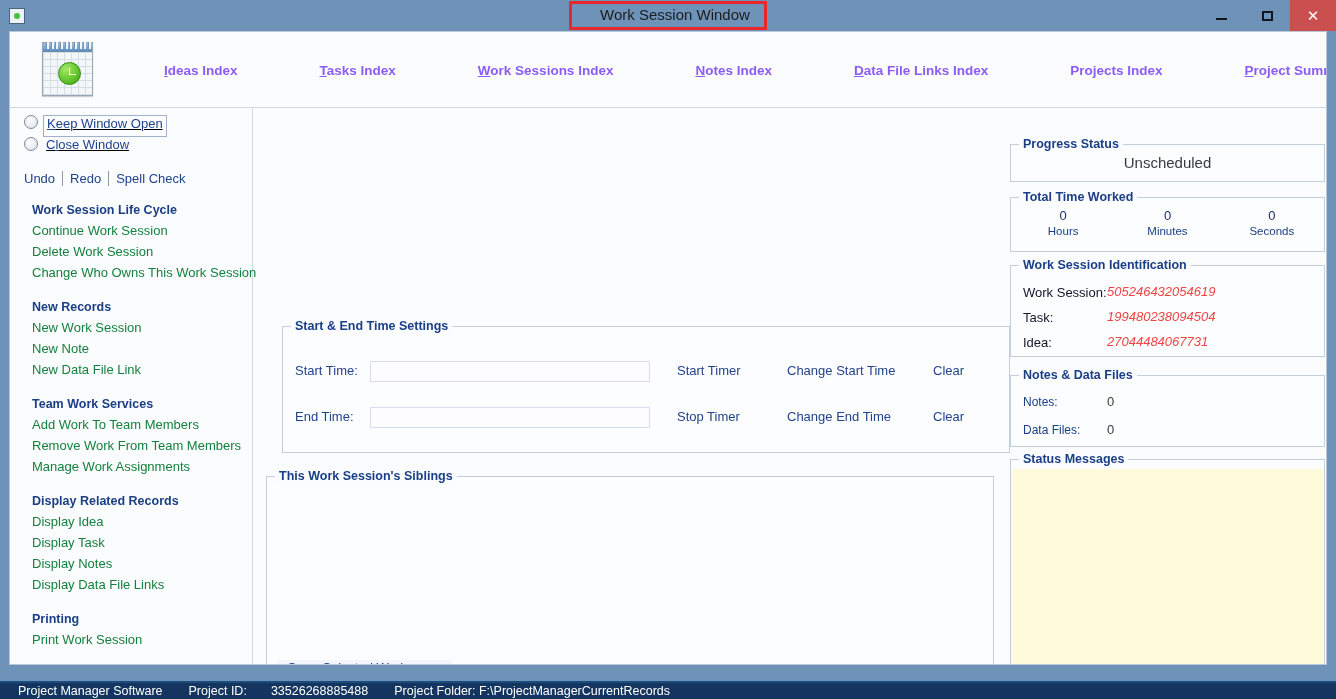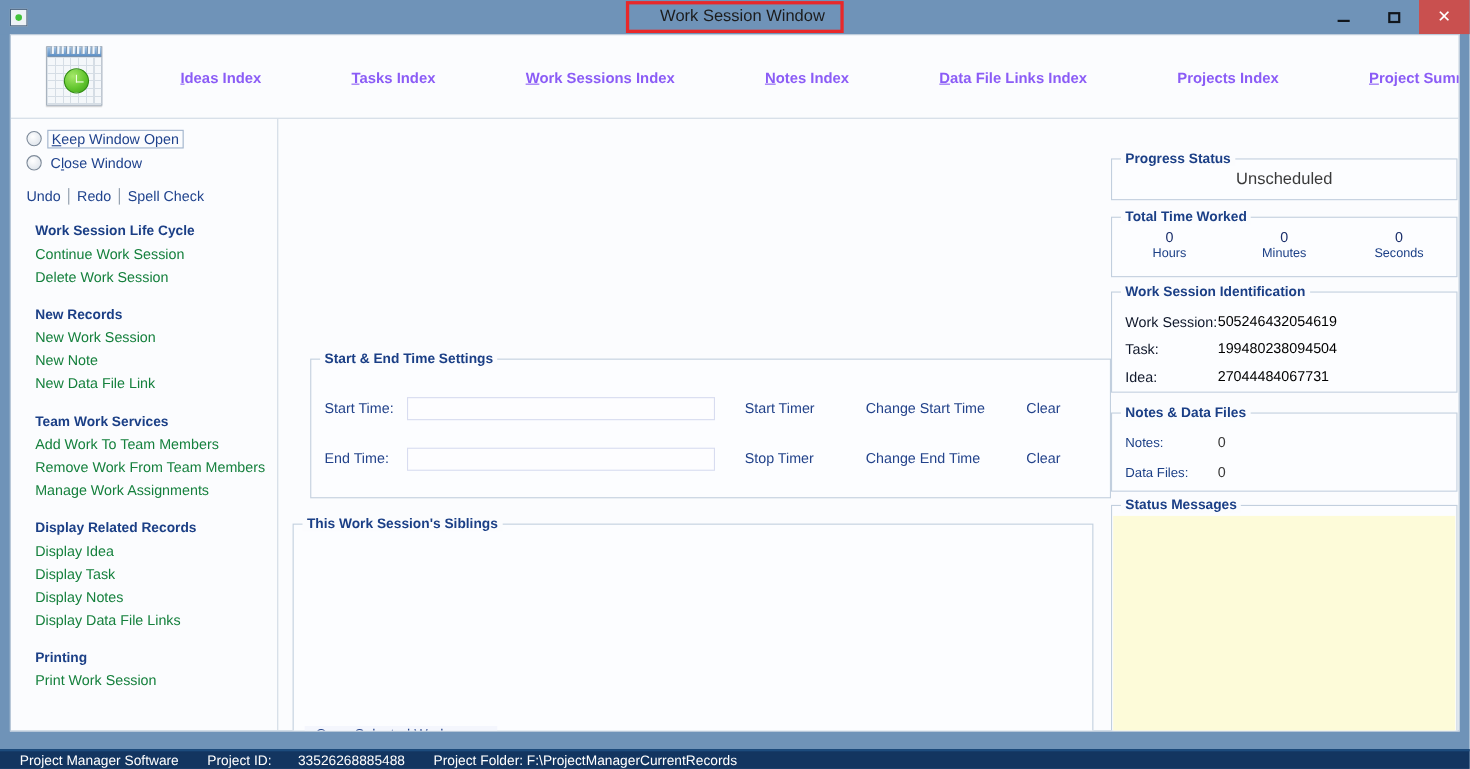--- a/index.html
+++ b/index.html
@@ -187,23 +187,23 @@
   .sidebar {
     position: absolute;
     left: 0; top: 76px;
     width: 243px; bottom: 0;
     border-right: 1px solid #cfd9e4;
     box-sizing: border-box;
     padding: 0;
   }
   .radio-row {
     display: flex;
-    align-items: center;
     margin-left: 14px;
     height: 22px;
+    text-decoration: underline;
   }
   .radio-row:first-child { margin-top: 7px; }
   .radio {
     width: 12px; height: 12px;
     border-radius: 50%;
     border: 1px solid #7d8a99;
     background: radial-gradient(circle at 40% 35%, #ffffff 0%, #e3e8ee 70%, #cdd5de 100%);
     margin-right: 8px;
     flex: none;
   }
@@ -343,21 +343,21 @@
   .idrow { position: absolute; left: 0; width: 100%; height: 22px; }
   .idrow.i1 { top: 19px; }
   .idrow.i2 { top: 44px; }
   .idrow.i3 { top: 69px; }
   .id-lbl {
     position: absolute; left: 12px; top: 0;
     font-size: 13px; color: #0f172a;
   }
   .id-val {
     position: absolute; left: 96px; top: -1px;
-    font-size: 13px; color: #000000;
+    font-size: 13px; color: #ef4444; font-style: italic;
   }
 
   #ndf-box { left: 1000px; top: 343px; width: 315px; height: 72px; }
   .ndfrow { position: absolute; left: 0; width: 100%; }
   .ndfrow.n1 { top: 19px; }
   .ndfrow.n2 { top: 47px; }
   .ndf-lbl { position: absolute; left: 12px; font-size: 12px; color: #1b3f86; }
   .ndf-val { position: absolute; left: 96px; top: -1px; font-size: 13px; color: #3a3a3a; }
 
   #status-box { left: 1000px; top: 427px; width: 315px; height: 235px; }
@@ -460,20 +460,21 @@
         <i class="undo-sep"></i>
         <span>Redo</span>
         <i class="undo-sep"></i>
         <span>Spell Check</span>
       </div>
 
       <div class="side-group">
         <div class="side-head">Work Session Life Cycle</div>
         <div class="side-link">Continue Work Session</div>
         <div class="side-link">Delete Work Session</div>
+        <div class="side-link">Change Who Owns This Work Session</div>
       </div>
 
       <div class="side-group">
         <div class="side-head">New Records</div>
         <div class="side-link">New Work Session</div>
         <div class="side-link">New Note</div>
         <div class="side-link">New Data File Link</div>
       </div>
 
       <div class="side-group">

